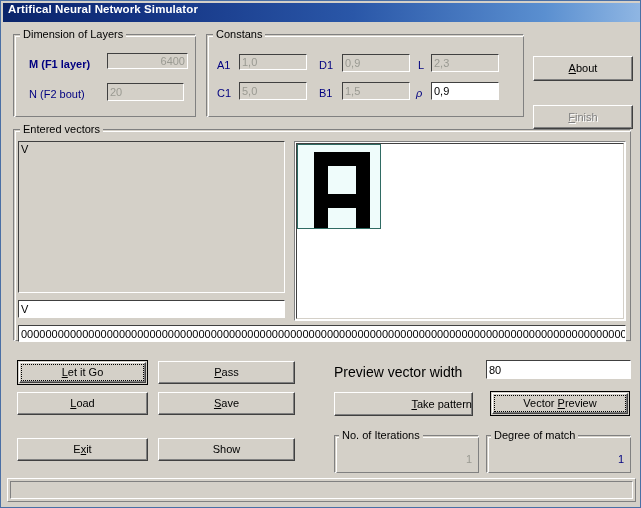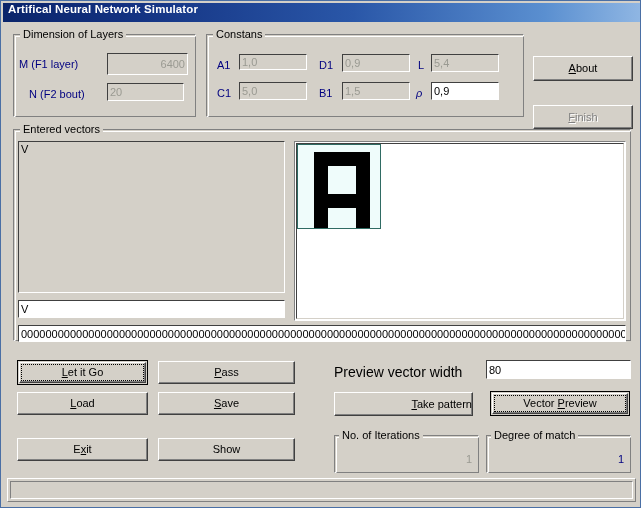--- a/index.html
+++ b/index.html
@@ -284,39 +284,39 @@
       <span class="title-text">Artifical Neural Network Simulator</span>
     </div>
 
     <div class="client">
 
       <div class="gb-frame" style="left:10px; top:11px; width:183px; height:83px;">
         <div class="gb-frame-in"></div>
       </div>
       <div class="gb-legend" style="left:17px; top:6px;text-align:right;">Dimension of Layers</div>
 
-      <span class="lbl" style="left:16px; top:35px;">M (F1 layer)</span>
-      <div class="tb disabled right" style="left:104px; top:30px; width:81px; height:22px;">6400</div>
+      <span class="lbl" style="left:26px; top:35px;font-weight:bold;">M (F1 layer)</span>
+      <div class="tb disabled right" style="left:104px; top:30px; width:81px; height:16px;">6400</div>
 
       <span class="lbl" style="left:26px; top:65px;">N (F2 bout)</span>
       <div class="tb disabled" style="left:104px; top:60px; width:77px; height:18px;">20</div>
 
       <div class="gb-frame" style="left:203px; top:11px; width:318px; height:83px;">
         <div class="gb-frame-in"></div>
       </div>
       <div class="gb-legend" style="left:210px; top:6px;">Constans</div>
 
       <span class="lbl" style="left:214px; top:36px;">A1</span>
       <div class="tb disabled" style="left:236px; top:31px; width:68px; height:16px;">1,0</div>
 
       <span class="lbl" style="left:316px; top:36px;">D1</span>
       <div class="tb disabled" style="left:339px; top:31px; width:68px; height:18px;">0,9</div>
 
       <span class="lbl" style="left:415px; top:36px;">L</span>
-      <div class="tb disabled" style="left:428px; top:31px; width:68px; height:18px;">5,4</div>
+      <div class="tb disabled" style="left:428px; top:31px; width:68px; height:18px;">2,3</div>
 
       <span class="lbl" style="left:214px; top:64px;">C1</span>
       <div class="tb disabled" style="left:236px; top:59px; width:68px; height:18px;">5,0</div>
 
       <span class="lbl" style="left:316px; top:64px;">B1</span>
       <div class="tb disabled" style="left:339px; top:59px; width:68px; height:18px;">1,5</div>
 
       <span class="lbl" style="left:413px; top:64px; font-style:italic;">ρ</span>
       <div class="tb" style="left:428px; top:59px; width:68px; height:18px;">0,9</div>
 

